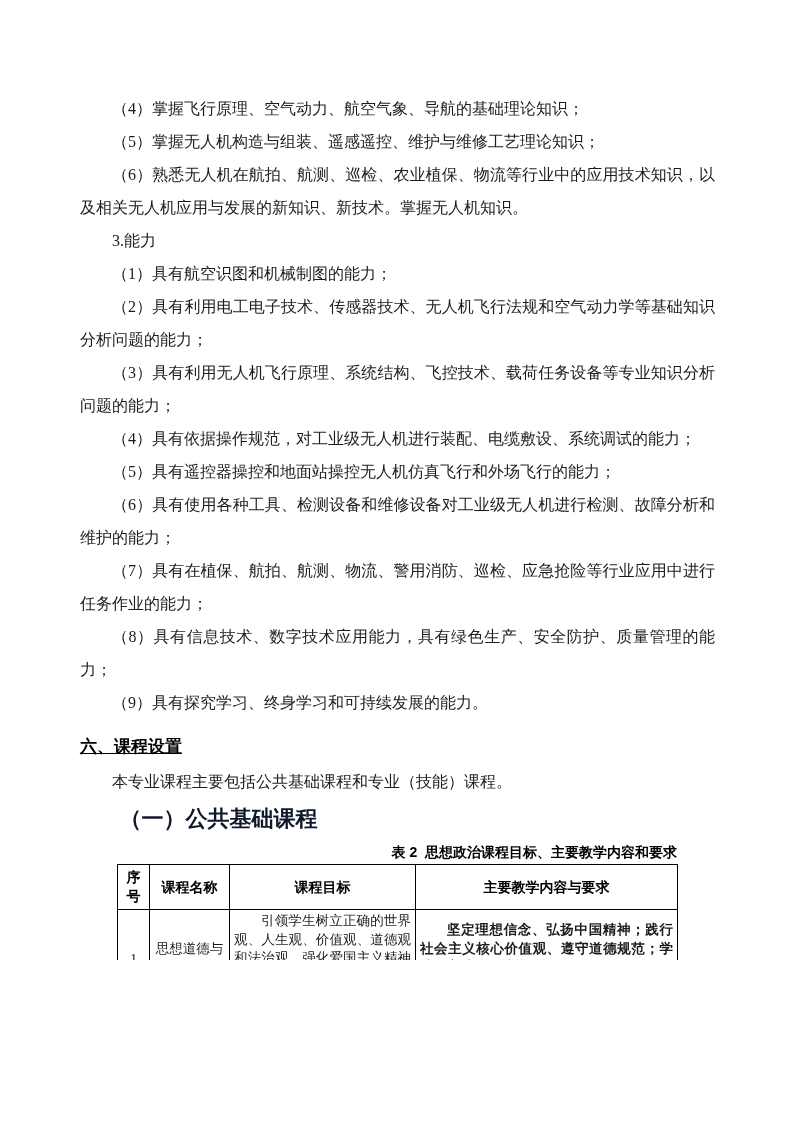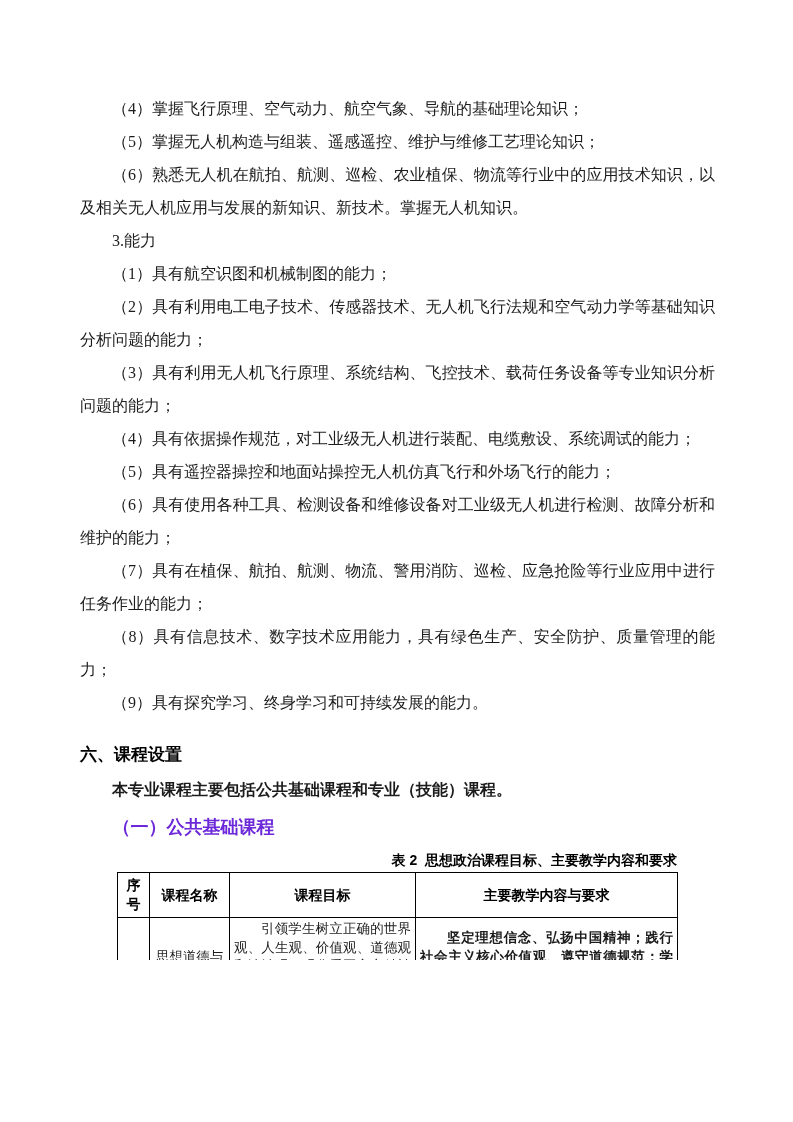--- a/index.html
+++ b/index.html
@@ -23,43 +23,43 @@
     width: 635px;
   }
   .para {
     margin: 0;
     font-size: 16px;
     line-height: 33px;
     text-align: justify;
     text-indent: 2em;
   }
   .section-heading {
-    margin: 18px 0 0 0;
+    margin: 10px 0 0 0;
     font-family: "Liberation Sans", "DejaVu Sans", sans-serif;
     font-weight: bold;
     font-size: 17px;
     line-height: 36px;
     color: #000;
+    text-decoration: underline;
   }
   .section-intro {
     margin: 0;
     font-size: 16px;
     line-height: 33px;
     text-align: justify;
     text-indent: 2em;
-    font-weight: bold;
   }
   .subsection-heading {
     margin: 0;
     font-family: "Liberation Sans", "DejaVu Sans", sans-serif;
     font-weight: bold;
-    font-size: 18px;
+    font-size: 22px;
     line-height: 42px;
     text-indent: 1.8em;
-    color: #6d28d9;
+    color: #0f172a;
   }
   .table-caption {
     margin: 2px 0 2px 37px;
     width: 560px;
     font-family: "Liberation Sans", "DejaVu Sans", sans-serif;
     font-weight: bold;
     font-size: 14px;
     line-height: 20px;
     text-align: right;
     white-space: pre;

